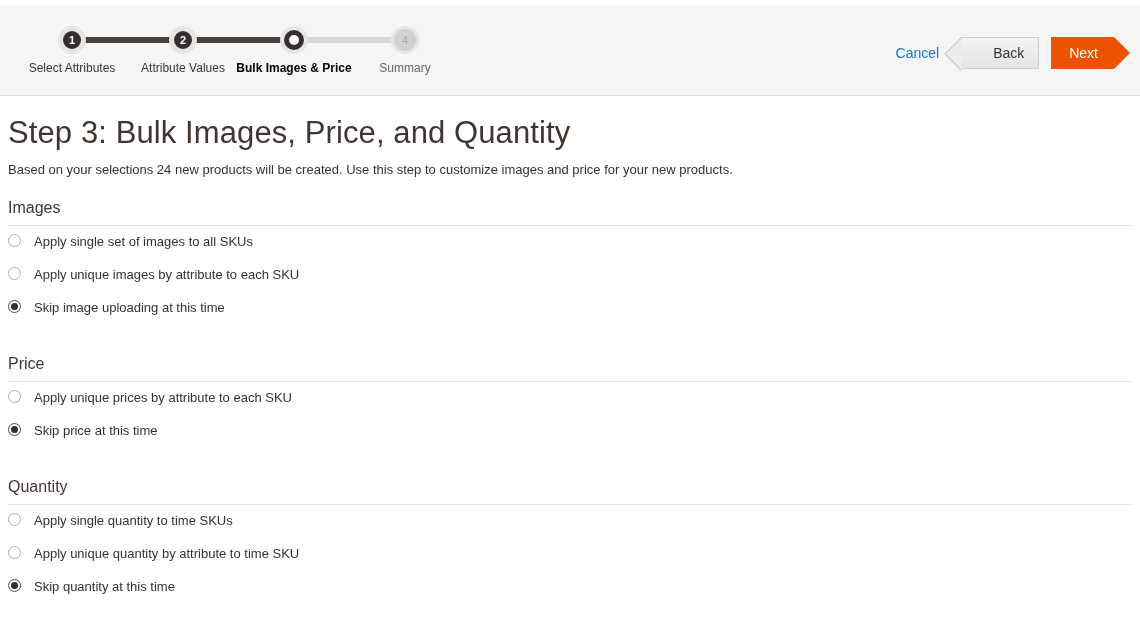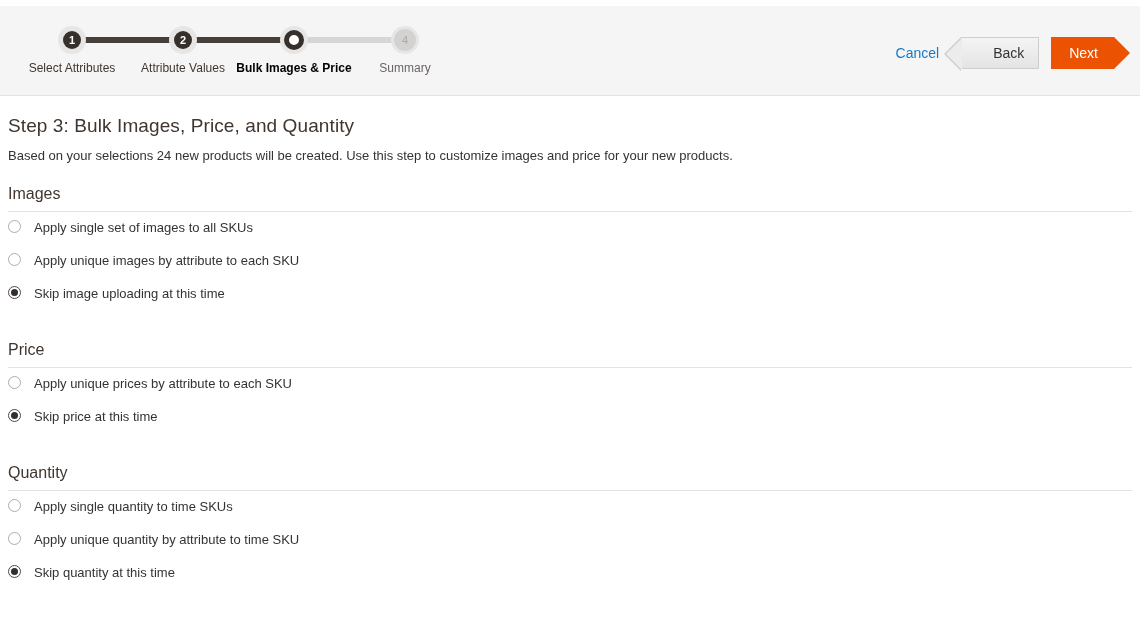--- a/index.html
+++ b/index.html
@@ -188,21 +188,21 @@
     height: 0;
     border-top: 16px solid transparent;
     border-bottom: 16px solid transparent;
     border-left: 16px solid #eb5202;
   }
 
   
   .page-body { padding: 0 8px; }
 
   .page-title {
-    font-size: 19px;
+    font-size: 31px;
     font-weight: normal;
     color: #41362f;
     margin-top: 19px;
     letter-spacing: 0.1px;
   }
 
   .page-desc {
     font-size: 13px;
     color: #333333;
     margin-top: 11px;

